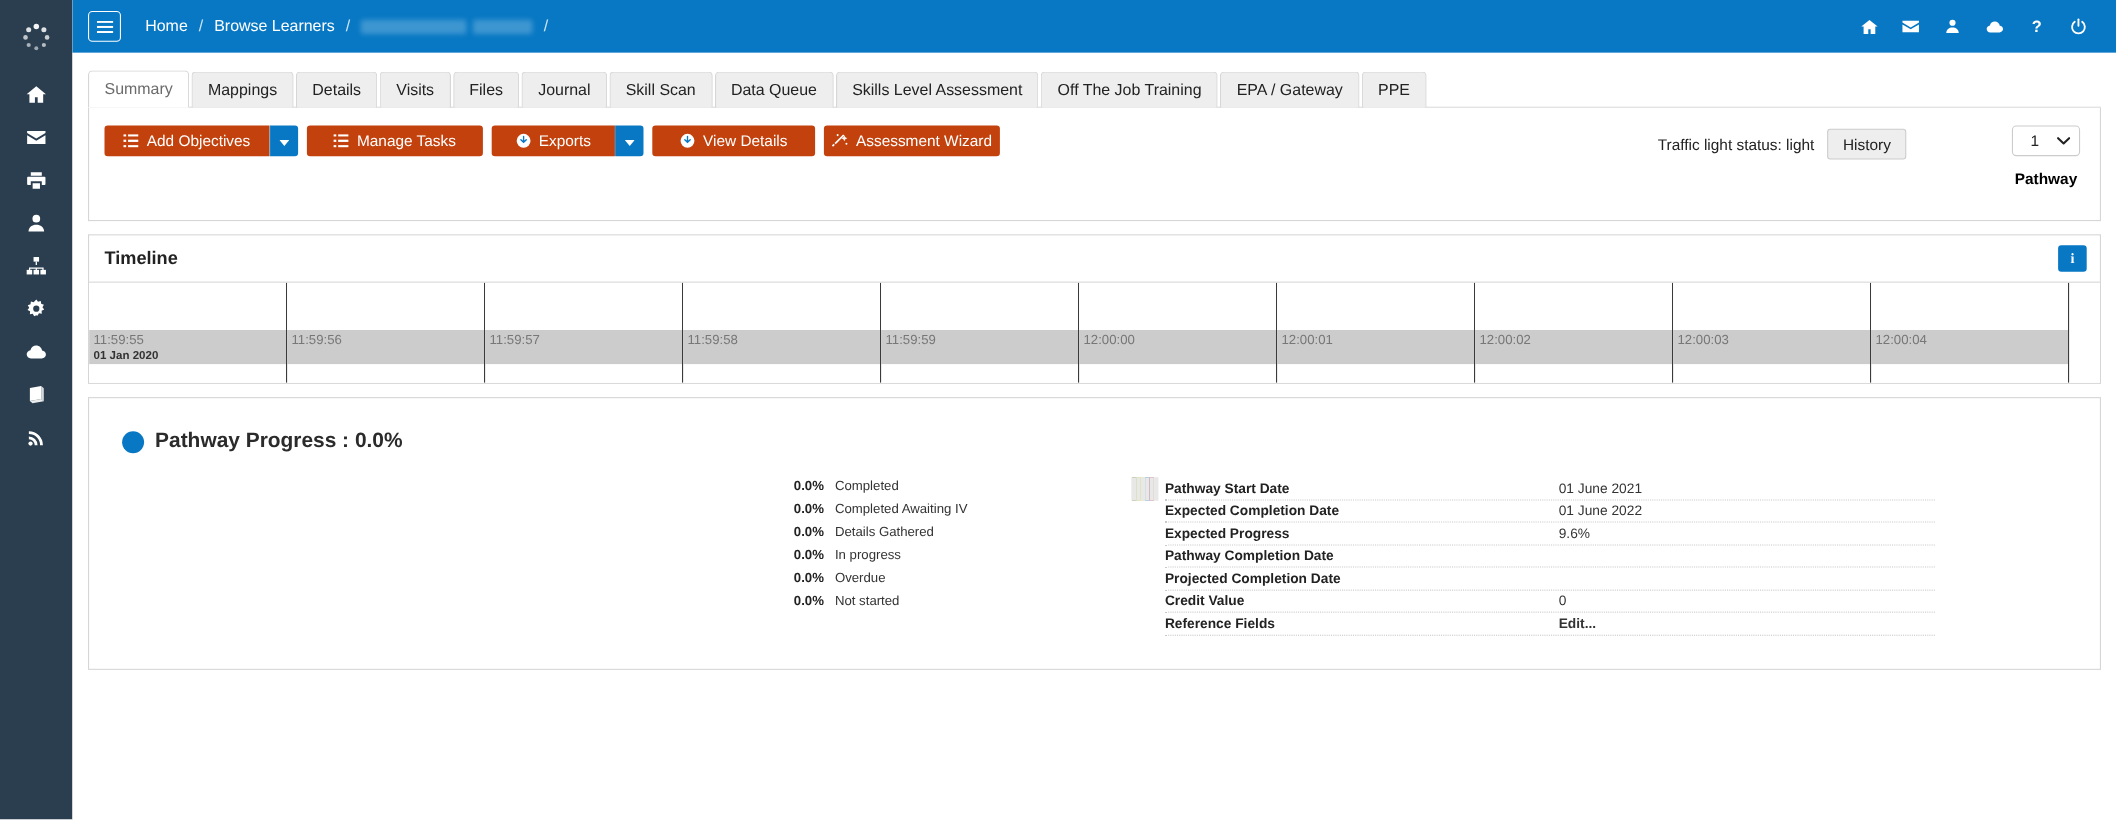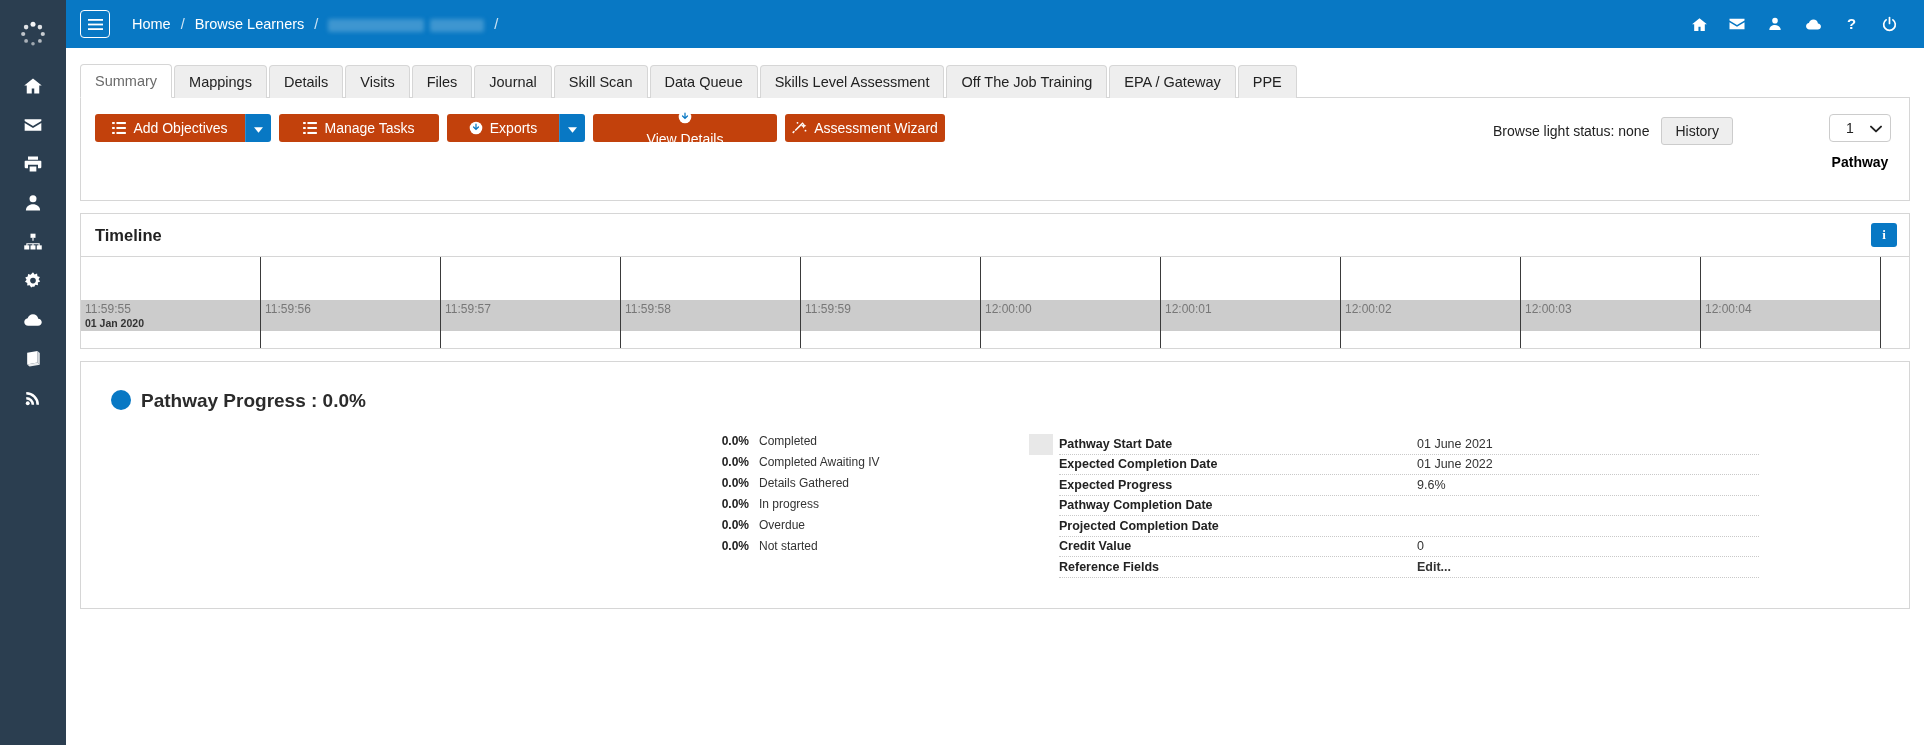--- a/index.html
+++ b/index.html
@@ -166,21 +166,21 @@
     border-left: 1px solid #2c8ed1;
     border-radius: 0 3px 3px 0;
     width: 26px; height: 28px;
     display: flex; align-items: center; justify-content: center;
     color: #ffffff;
     cursor: pointer;
   }
   .w-addobj   { width: 150px; }
   .w-manage   { width: 160px; }
   .w-exports  { width: 112px; }
-  .w-details  { width: 184px; flex-direction: column; }
+  .w-details  { width: 148px; }
   .w-wizard   { width: 160px; }
 
   .toolbar-right {
     margin-left: auto;
     display: flex;
     align-items: flex-start;
     gap: 0;
     padding-right: 4px;
   }
   .traffic-wrap { display:flex; align-items:center; gap: 12px; margin-top: 3px;}
@@ -292,21 +292,21 @@
     font-size: 10.5px;
     font-weight: bold;
     color: #333333;
     line-height: 1.3;
   }
 
   
   .progress-card { margin-top: 12px; padding: 0; }
   .pp-header {
     display: flex;
-    align-items: flex-start;
+    align-items: flex-end;
     gap: 10px;
     padding: 28px 0 0 30px;
   }
   .pp-dot {
     width: 20px; height: 20px;
     border-radius: 50%;
     background: #0878c4;
     display: inline-block;
   }
   .pp-title {
@@ -645,21 +645,21 @@
                   <circle cx="6.6" cy="2.2" r="1.1"></circle>
                   <circle cx="16.2" cy="11.6" r="1.1"></circle>
                 </svg>
               </span>
               <span>Assessment Wizard</span>
             </button>
           </div>
 
           <div class="toolbar-right">
             <div class="traffic-wrap">
-              <span class="traffic-text">Browse light status: none</span>
+              <span class="traffic-text">Traffic light status: light</span>
               <button class="history-btn">History</button>
             </div>
 
             <div class="pathway-select-wrap">
               <span class="select-shell">
                 <select class="pathway-select">
                   <option>1</option>
                 </select>
                 <span class="select-caret">
                   <svg width="12" height="8" viewBox="0 0 12 8" fill="none" stroke="#222222" stroke-width="1.9" stroke-linecap="round" stroke-linejoin="round">

